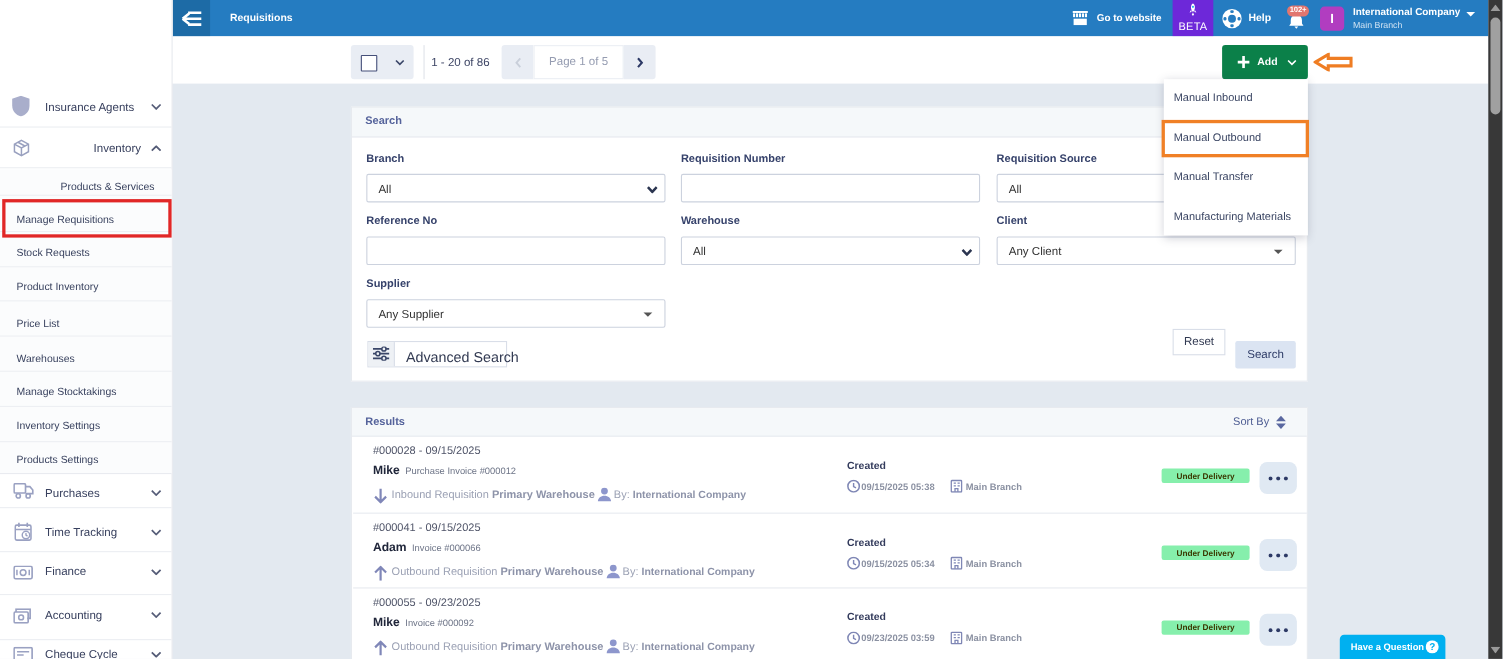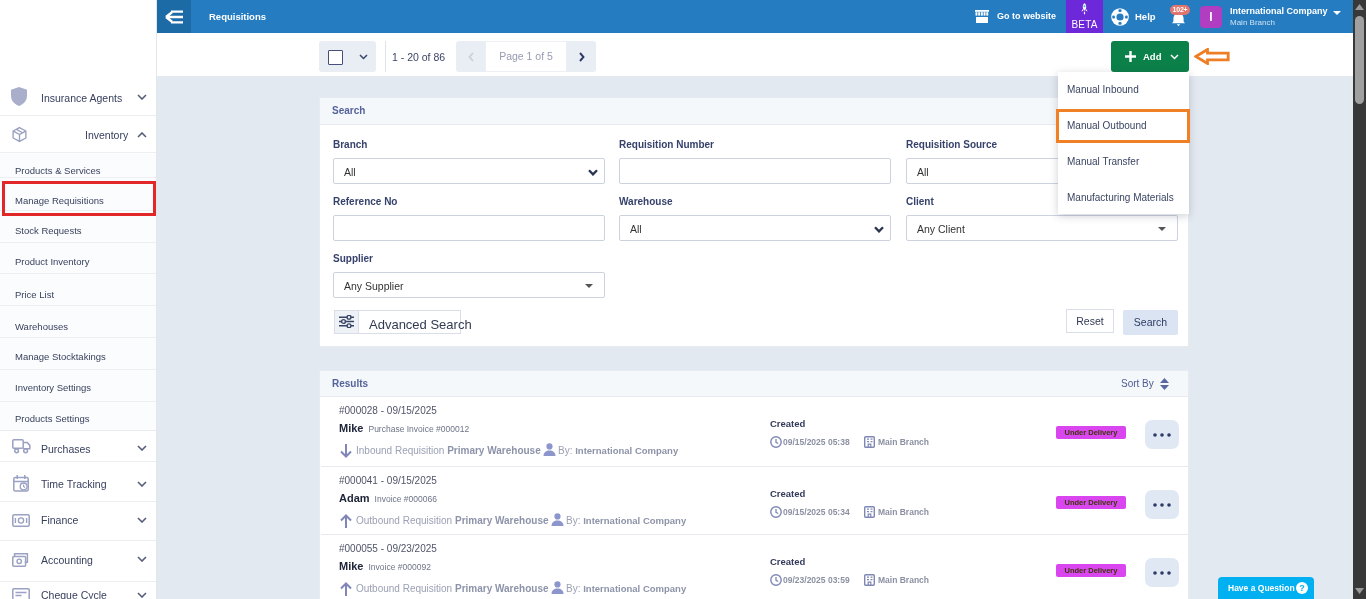--- a/index.html
+++ b/index.html
@@ -58,21 +58,21 @@
 
 .rrow { position:absolute; left:1px; width:867px; }
 .rref { position:absolute; left:18px; top:8px; font-size:10px; color:#4f5468; }
 .rname { position:absolute; left:18px; top:25px; font-size:11px; font-weight:bold; color:#20263a; }
 .rname span { font-size:8.5px; font-weight:normal; color:#6d7487; margin-left:5px; }
 .rinfo { position:absolute; left:35px; top:48px; font-size:10px; color:#9ba1b4; white-space:nowrap; }
 .rinfo b { color:#8d93a9; }
 .rcreated { position:absolute; left:449px; top:21px; font-size:9.5px; font-weight:bold; color:#333b5c; }
 .rdate { position:absolute; left:462px; top:40px; font-size:8.5px; font-weight:bold; color:#8b91a2; }
 .rbranch { position:absolute; left:557px; top:40px; font-size:8.5px; font-weight:bold; color:#8b91a2; }
-.rbadge { position:absolute; left:735px; top:29px; width:70px; height:13px; background:#d946ef; border-radius:2px; color:#3a3800; font-size:7.5px; font-weight:bold; text-align:center; line-height:13px; white-space:nowrap; }
+.rbadge { position:absolute; left:735px; top:29px; width:80px; height:13px; background:#86efac; border-radius:2px; color:#3a3800; font-size:7.5px; font-weight:bold; text-align:center; line-height:13px; white-space:nowrap; }
 .rdots { position:absolute; left:824px; top:23px; width:34px; height:29px; background:#e0e9f3; border-radius:7px; }
 
 
 #redrect { position:absolute; left:2px; top:180.5px; width:154px; height:35px; border:3px solid #e12727; z-index:50; }
 #orangerect { position:absolute; left:1056px; top:109px; width:134px; height:34px; border:3px solid #f08026; z-index:60; }
 
 
 #scroll { position:absolute; left:1353px; top:0; width:13px; height:599px; background:#383838; z-index:100; }
 #sthumb { position:absolute; left:2px; top:16px; width:9px; height:88px; background:#a0a0a0; border-radius:4.5px; }
 
@@ -149,21 +149,21 @@
       <path d="M12 2.2 L21 7.1 V16.9 L12 21.8 L3 16.9 V7.1 Z" fill="none" stroke="#99a0bf" stroke-width="1.9"></path>
       <path d="M3.4 7.3 L12 12 L20.6 7.3 M12 12 V21.5" stroke="#99a0bf" stroke-width="1.9" fill="none"></path>
       <path d="M7.6 4.7 L16.4 9.5" stroke="#99a0bf" stroke-width="1.9" fill="none"></path>
     </svg>
     <span class="mtxt" style="top:12.5px;margin-left:44px;">Inventory</span>
     <svg class="mchev" width="10" height="6" style="top:16px" viewBox="0 0 10 6">
         <path d="M1 5 L5 1 L9 5" stroke="#565d78" stroke-width="1.6" fill="none"></path>
       </svg>
   </div>
   <div class="subwrap">
-    <span class="stxt" style="top:11px;">Products &amp; Services</span>
+    <span class="stxt" style="top:11px;margin-left:40px;">Products &amp; Services</span>
     <span class="stxt" style="top:41.5px;">Manage Requisitions</span>
     <span class="stxt" style="top:71px;">Stock Requests</span>
     <span class="stxt" style="top:102.5px;">Product Inventory</span>
     <span class="stxt" style="top:135.5px;">Price List</span>
     <span class="stxt" style="top:167.5px;">Warehouses</span>
     <span class="stxt" style="top:197.5px;">Manage Stocktakings</span>
     <span class="stxt" style="top:228px;">Inventory Settings</span>
     <span class="stxt" style="top:259px;">Products Settings</span>
     <div class="ssep" style="top:23.7px;"></div>
     <div class="ssep" style="top:56.5px;"></div>
@@ -312,21 +312,21 @@
     <div style="position:absolute;left:0;top:0;width:24px;height:22px;background:#eef1f5;border-right:1px solid #d9dee8;">
       <svg width="15" height="13" style="position:absolute;left:4px;top:4px" viewBox="0 0 15 13">
         <path d="M0 2.2 H15 M0 6.5 H15 M0 10.8 H15" stroke="#3a4668" stroke-width="1.5"></path>
         <circle cx="10" cy="2.2" r="1.9" fill="#eef1f5" stroke="#3a4668" stroke-width="1.4"></circle>
         <circle cx="4.5" cy="6.5" r="1.9" fill="#eef1f5" stroke="#3a4668" stroke-width="1.4"></circle>
         <circle cx="10" cy="10.8" r="1.9" fill="#eef1f5" stroke="#3a4668" stroke-width="1.4"></circle>
       </svg>
     </div>
     <span style="position:absolute;left:34px;top:6px;font-size:13px;color:#323a52;white-space:nowrap;">Advanced Search</span>
   </div>
-  <div style="position:absolute;left:746px;top:211px;width:48px;height:24px;border:1px solid #d9dee8;background:#fff;text-align:center;font-size:10.5px;color:#323a52;line-height:22px;">Reset</div>
+  <div style="position:absolute;left:746px;top:201px;width:48px;height:24px;border:1px solid #d9dee8;background:#fff;text-align:center;font-size:10.5px;color:#323a52;line-height:22px;">Reset</div>
   <div style="position:absolute;left:803px;top:212px;width:55px;height:25px;background:#dbe4f2;text-align:center;font-size:10.5px;color:#2c3a66;line-height:25px;border-radius:2px;">Search</div>
 </div>
 
 <div class="card" id="resultscard">
   <div class="cardhead" style="height:26px;">
       <span class="headtxt" style="position:absolute;left:12px;top:7px;">Results</span>
     <span class="headtxt" style="position:absolute;left:801px;top:7px;font-weight:normal;color:#4d5c92;">Sort By</span>
     <svg width="9" height="12" style="position:absolute;left:840px;top:7px" viewBox="0 0 9 12">
       <path d="M4.5 0 L9 5 H0 Z" fill="#5a68a0"></path>
         <path d="M4.5 12 L0 7 H9 Z" fill="#5a68a0"></path>

